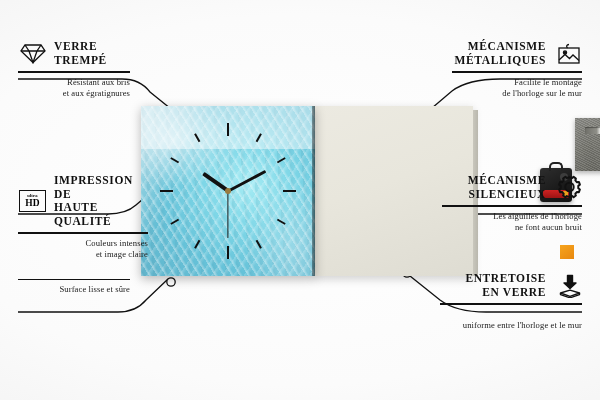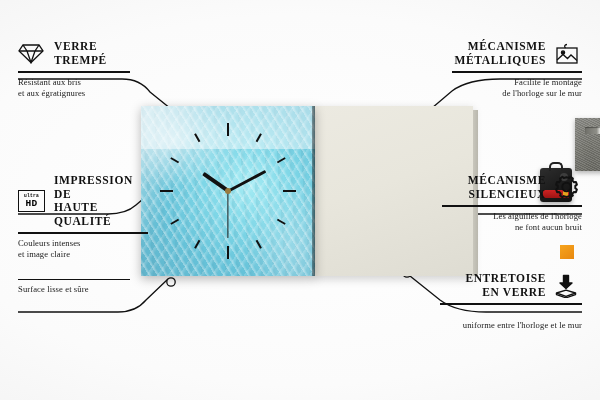--- a/index.html
+++ b/index.html
@@ -96,26 +96,26 @@
     background:linear-gradient(145deg,#f6a41e,#e8880f);
   }
   .spacer:after{ content:""; position:absolute; left:7px; top:3px; width:12px; height:13px;
     background:rgba(120,120,120,.35); z-index:-1; }
 
   
   .callout{ position:absolute; }
   .co-title{ display:flex; align-items:center; gap:8px; }
   .co-title-text{ font-size:11.5px; font-weight:bold; letter-spacing:.6px; color:#111; line-height:1.18; }
   .co-rule{ height:1.4px; background:#111; margin:4px 0 4px; }
-  .co-sub{ font-size:8.6px; color:#1a1a1a; line-height:1.32; letter-spacing:.1px; }
+  .co-sub{ font-size:8.6px; color:#1a1a1a; line-height:1.32; letter-spacing:.1px;text-align:right; }
   .left  .co-title{ justify-content:flex-start; }
   .right .co-title{ justify-content:flex-end; }
   .right .co-title-text{ text-align:right; }
   .right .co-sub{ text-align:right; }
-  .ico{ flex:0 0 auto; width:28px; height:24px; display:flex; align-items:center; justify-content:flex-start;font-family:Liberation Mono, monospace; }
+  .ico{ flex:0 0 auto; width:28px; height:24px; display:flex; align-items:center; justify-content:flex-end; }
   .ico svg{ display:block; }
 
   .hdbox{ width:27px; height:22px; border:1.6px solid #111; display:flex; flex-direction:column;
           align-items:center; justify-content:center; line-height:1; }
   .hdbox i{ font-style:normal; font-size:4.6px; font-weight:bold; letter-spacing:.2px; }
   .hdbox b{ font-size:9.5px; letter-spacing:.2px; }
 
   .connector{ position:absolute; left:0; top:0; width:600px; height:400px; pointer-events:none; }
 </style>
 </head>

